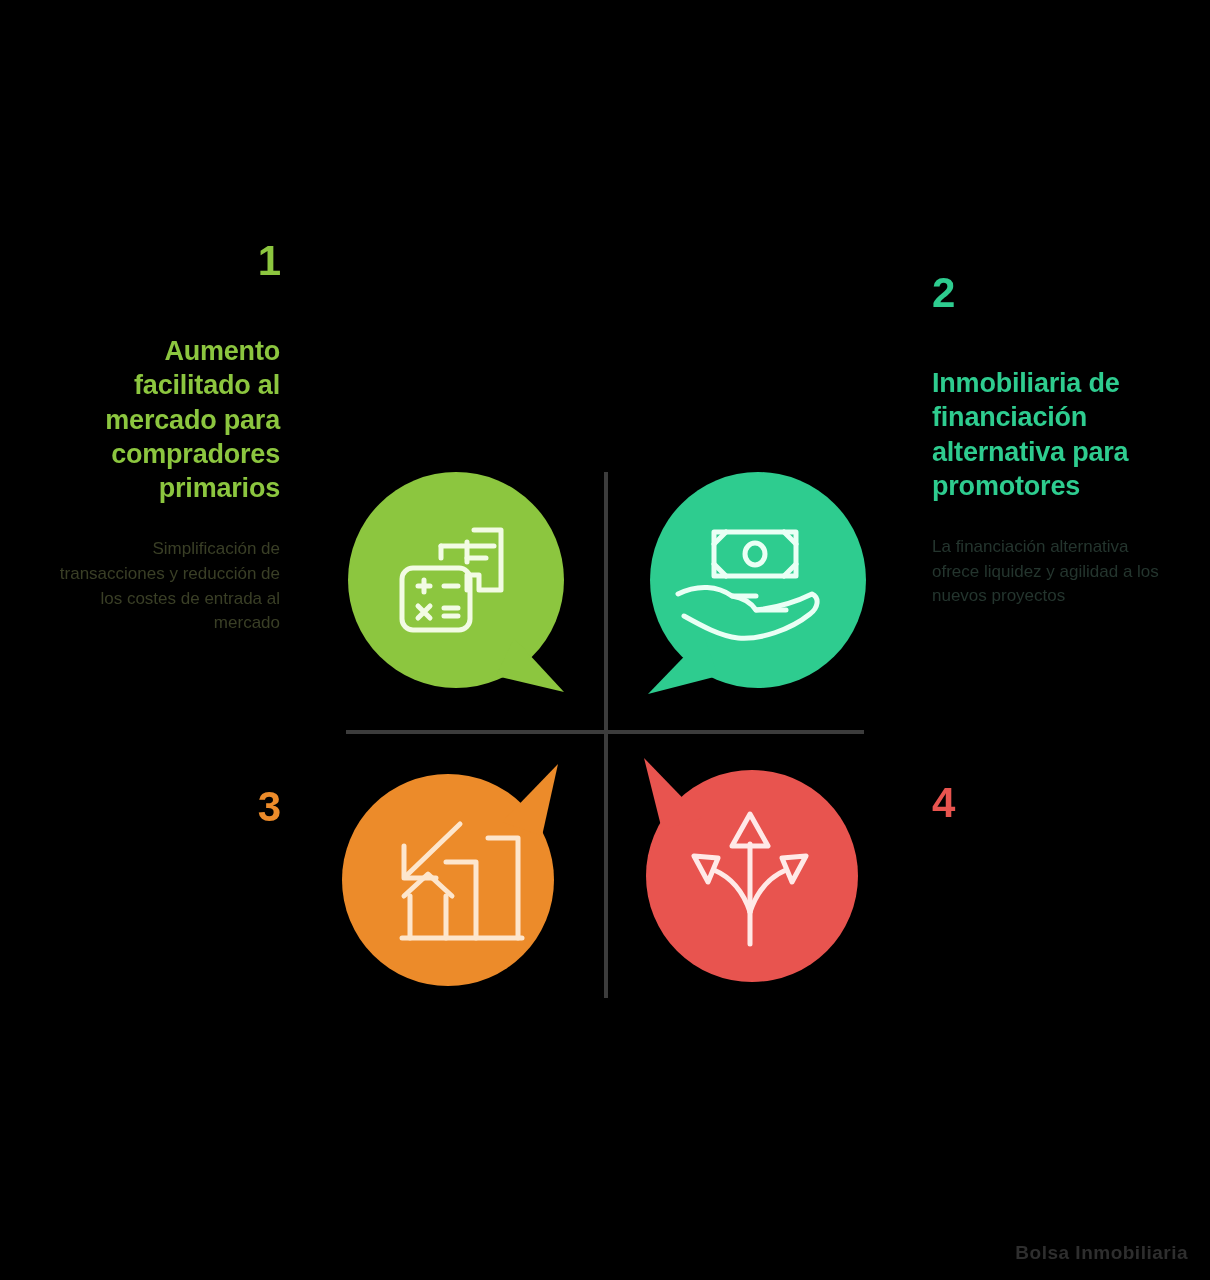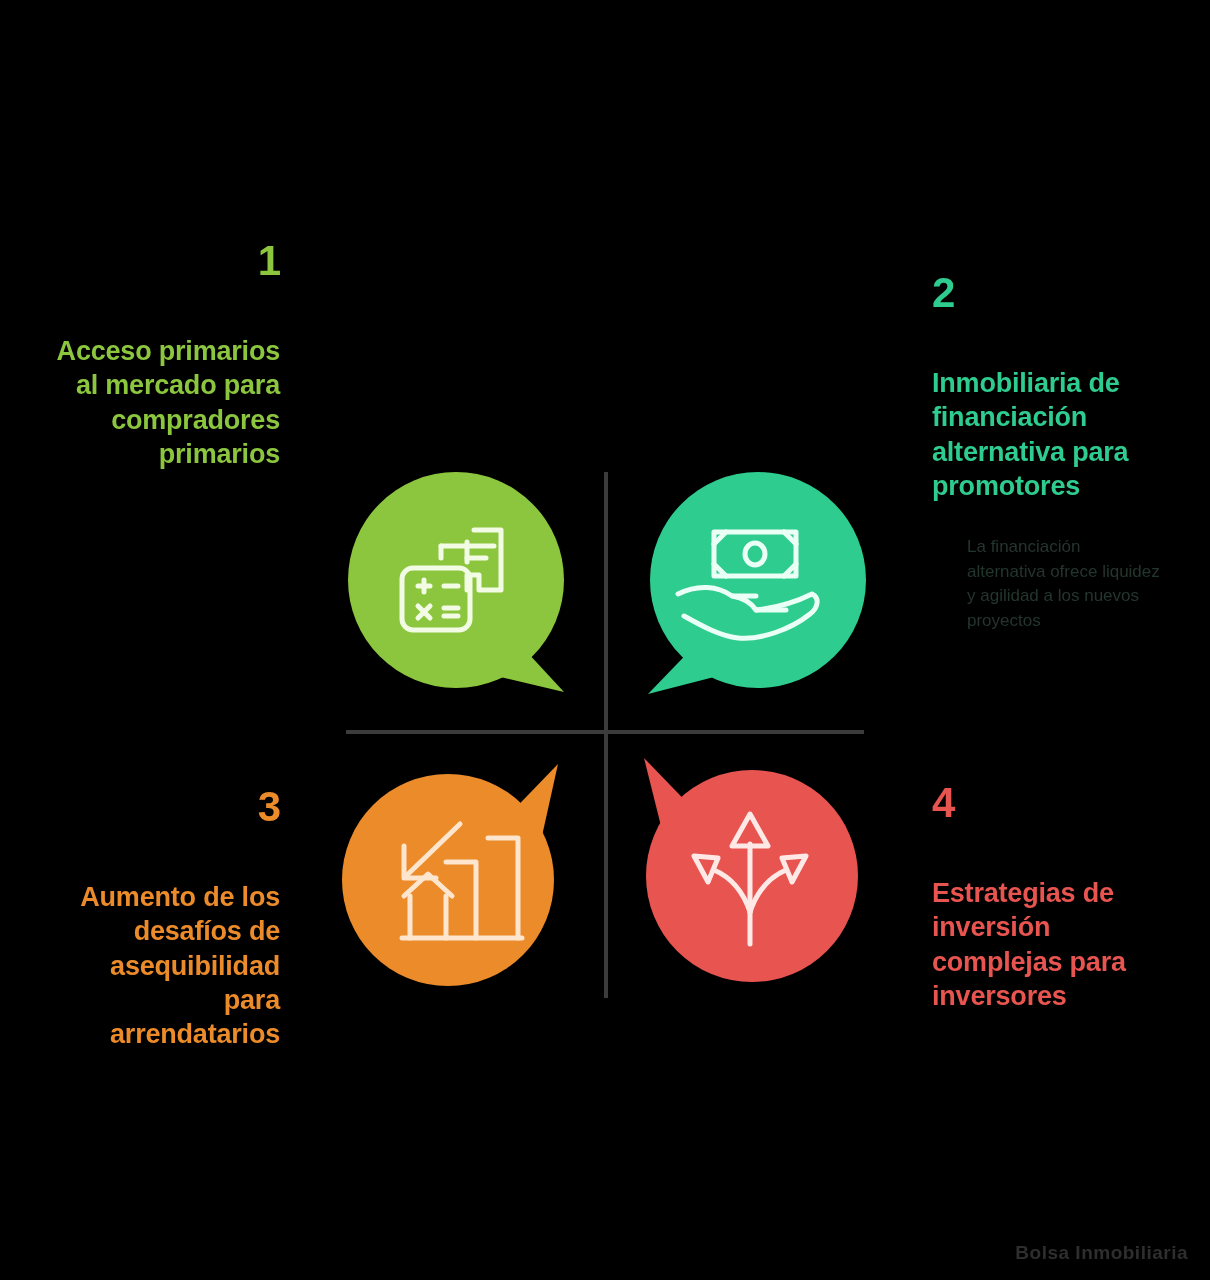--- a/index.html
+++ b/index.html
@@ -56,21 +56,21 @@
     color: #2b2b27;
   }
 
   
   .c-green  { color: #8cc63f; }
   .c-teal   { color: #2ecc8f; }
   .c-orange { color: #ec8b2a; }
   .c-red    { color: #e8544f; }
 
   .b-green  { color: #3a3f26; }
-  .b-teal   { color: #24352e; margin-left: 35px; }
+  .b-teal   { color: #24352e; }
   .b-orange { color: #3a2f21; }
   .b-red    { color: #3a2425; }
 
   
   .center {
     position: absolute;
     left: 340px;
     top: 462px;
     width: 530px;
     height: 540px;
@@ -119,37 +119,36 @@
     text-align: center;
   }
 </style>
 </head>
 <body>
 
 <div class="stage">
 
   <div class="side-block left q1">
     <div class="qnum c-green">1</div>
-    <div class="qtitle c-green">Acceso primarios al mercado para compradores primarios</div>
+    <div class="qtitle c-green">Aumento facilitado al mercado para compradores primarios</div>
+    <div class="qbody b-green">Simplificación de transacciones y reducción de los costes de entrada al mercado</div>
   </div>
 
   <div class="side-block right q2">
     <div class="qnum c-teal">2</div>
     <div class="qtitle c-teal">Inmobiliaria de financiación alternativa para promotores</div>
     <div class="qbody b-teal">La financiación alternativa ofrece liquidez y agilidad a los nuevos proyectos</div>
   </div>
 
   <div class="side-block left q3">
     <div class="qnum c-orange">3</div>
-    <div class="qtitle c-orange">Aumento de los desafíos de asequibilidad para arrendatarios</div>
   </div>
 
   <div class="side-block right q4">
     <div class="qnum c-red">4</div>
-    <div class="qtitle c-red">Estrategias de inversión complejas para inversores</div>
   </div>
 
   <div class="center">
 
     <div class="axis-v"></div>
     <div class="axis-h"></div>
 
     <div class="bubble bub1">
       <svg viewBox="0 0 230 230" xmlns="http://www.w3.org/2000/svg">
         <g>

